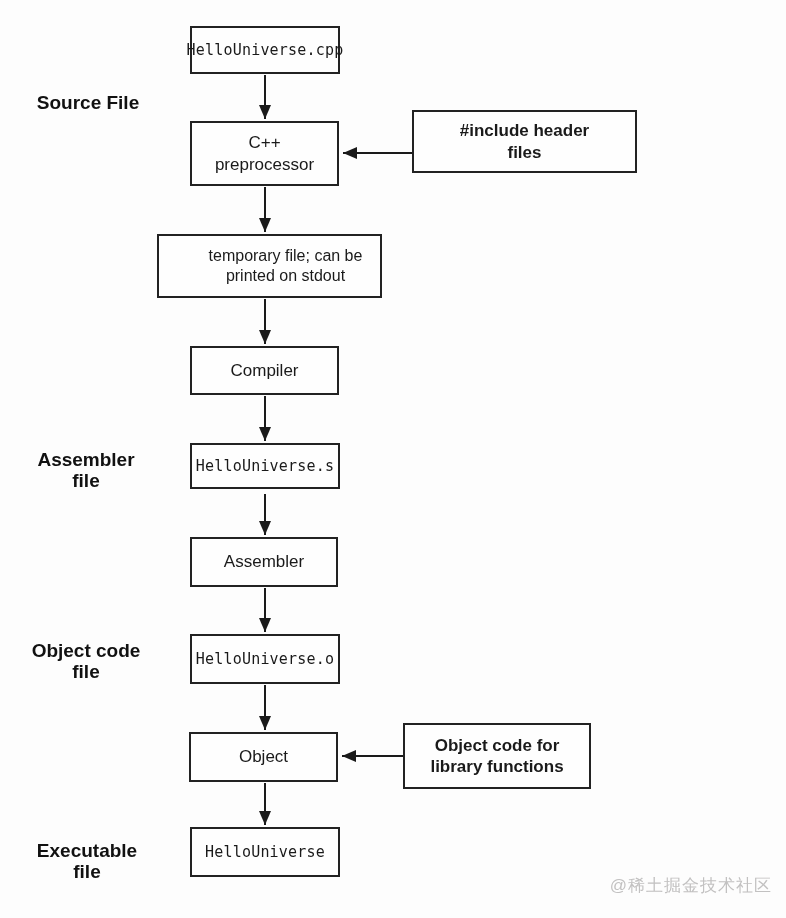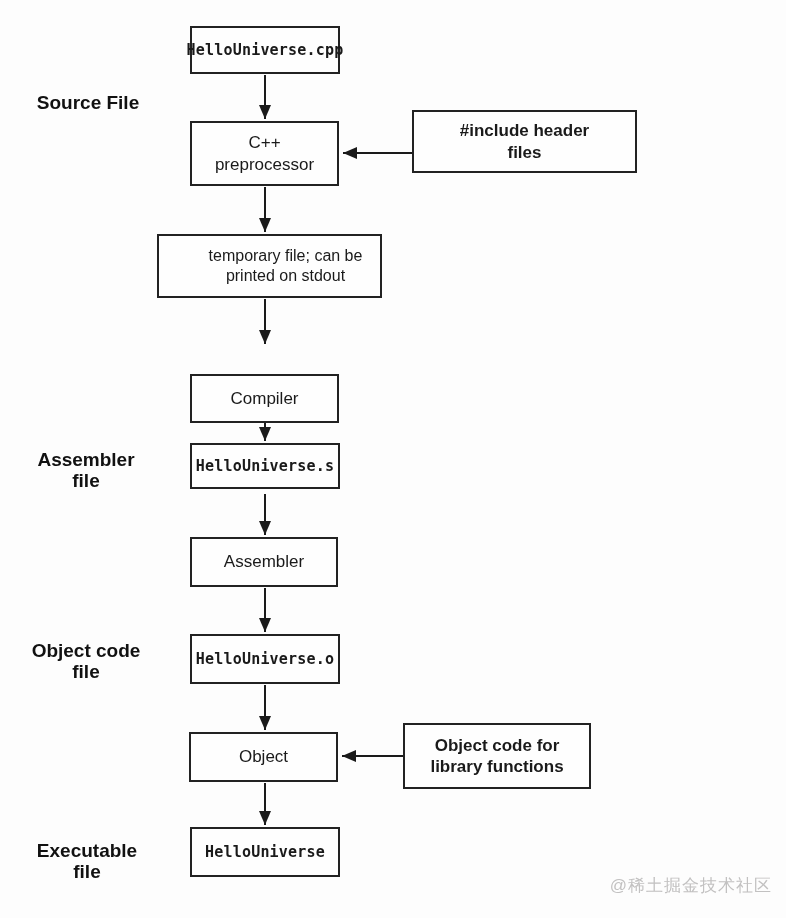--- a/index.html
+++ b/index.html
@@ -40,39 +40,39 @@
     font-weight: 400;
   }
   .sans-bold {
     font-family: "Liberation Sans", sans-serif;
     font-size: 17px;
     font-weight: 700;
   }
   .mono {
     font-family: "DejaVu Sans Mono", "Liberation Mono", monospace;
     font-size: 15px;
-    font-weight: 700;
+    font-weight: 400;
     letter-spacing: 0.2px;
   }
   .side-label {
     position: absolute;
     width: 160px;
     text-align: center;
     font-weight: 700;
     font-size: 19px;
     line-height: 1.1;
     white-space: pre-line;
     color: #111;
   }
   
   .box-source       { left: 190px; top:  26px; width: 150px; height: 48px; }
   .box-preprocessor { left: 190px; top: 121px; width: 149px; height: 65px; }
   .box-include      { left: 412px; top: 110px; width: 225px; height: 63px; }
   .box-temp         { left: 157px; top: 234px; width: 225px; height: 64px; font-size: 16px; padding-left: 32px; }
-  .box-compiler     { left: 190px; top: 346px; width: 149px; height: 49px; margin-top: 28px; }
+  .box-compiler     { left: 190px; top: 346px; width: 149px; height: 49px; }
   .box-asmfile      { left: 190px; top: 443px; width: 150px; height: 46px; }
   .box-assembler    { left: 190px; top: 537px; width: 148px; height: 50px; }
   .box-objfile      { left: 190px; top: 634px; width: 150px; height: 50px; }
   .box-linker       { left: 189px; top: 732px; width: 149px; height: 50px; }
   .box-libobj       { left: 403px; top: 723px; width: 188px; height: 66px; }
   .box-exe          { left: 190px; top: 827px; width: 150px; height: 50px; }
   
   .lbl-source   { left: 8px;  top:  93px; }
   .lbl-asm      { left: 6px;  top: 450px; }
   .lbl-obj      { left: 6px;  top: 641px; }

